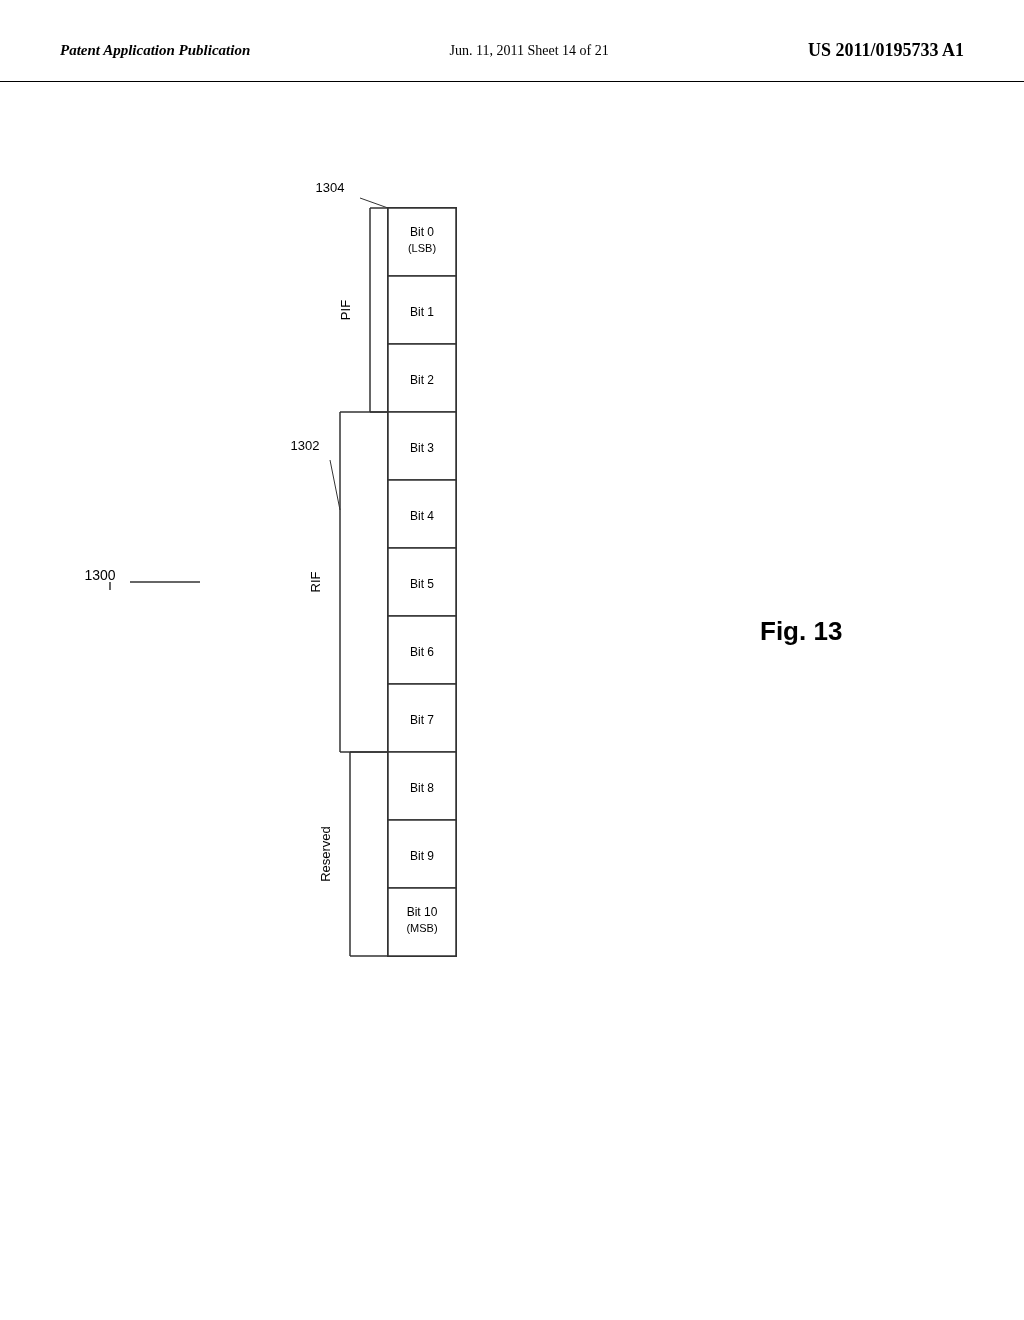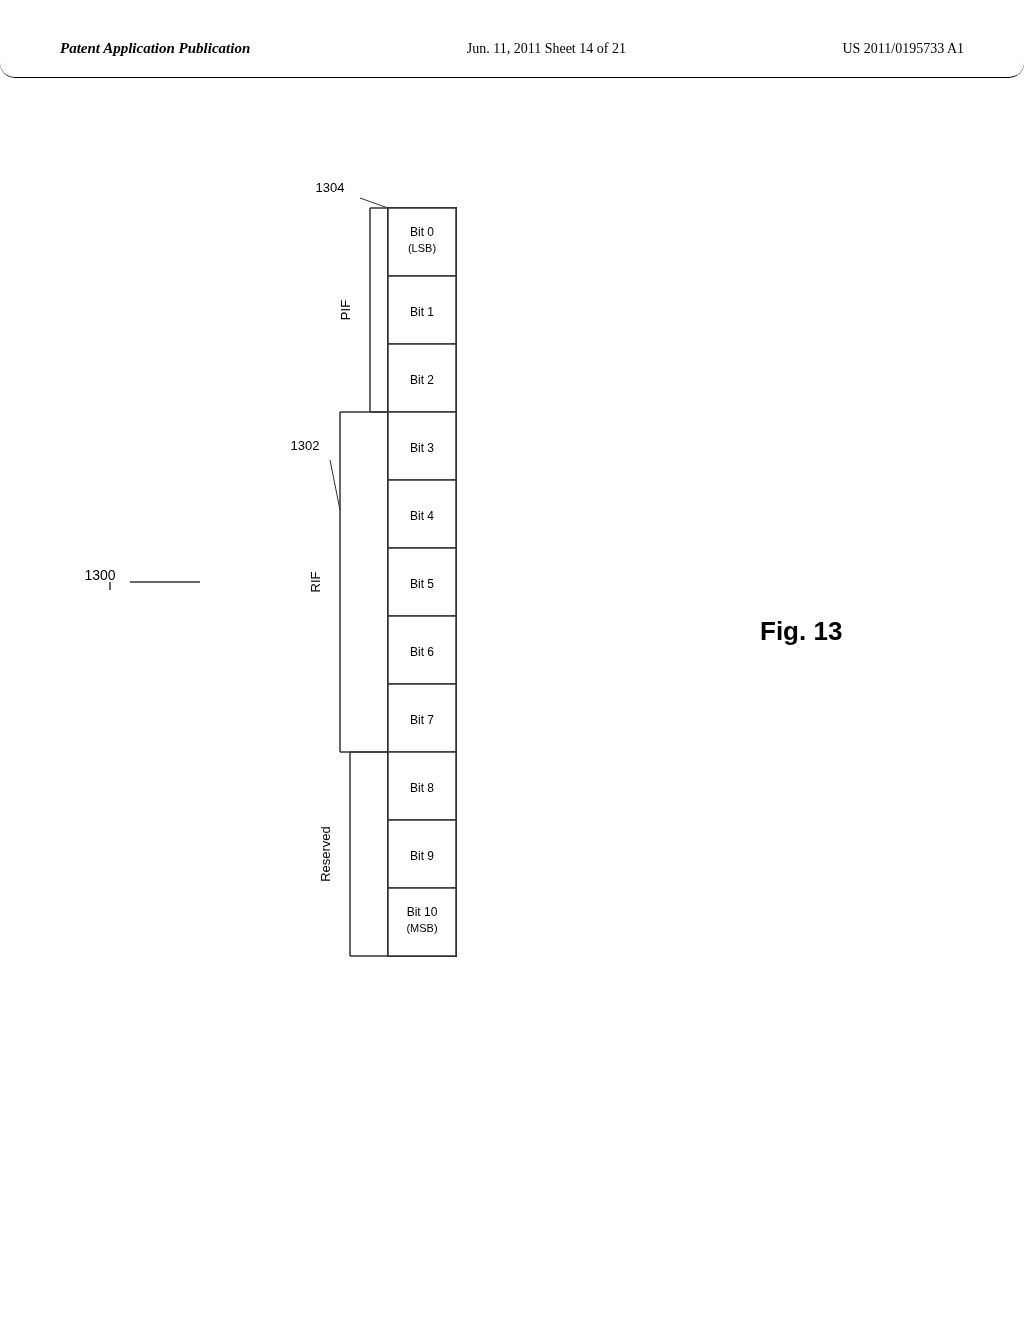--- a/index.html
+++ b/index.html
@@ -16,37 +16,36 @@
       position: relative;
       overflow: hidden;
     }
 
     .header {
       display: flex;
       justify-content: space-between;
       align-items: center;
       padding: 40px 60px 20px 60px;
       border-bottom: 1px solid #000;
-      border-radius: 15px;
     }
 
     .header-left {
       font-size: 15px;
       font-weight: bold;
       font-style: italic;
     }
 
     .header-center {
       font-size: 14px;
       text-align: center;
     }
 
     .header-right {
-      font-size: 14px;
-      font-weight: normal;
+      font-size: 18px;
+      font-weight: bold;
     }
 
     
     .svg-container {
       position: absolute;
       top: 80px;
       left: 0;
       width: 1024px;
       height: 1220px;
     }

